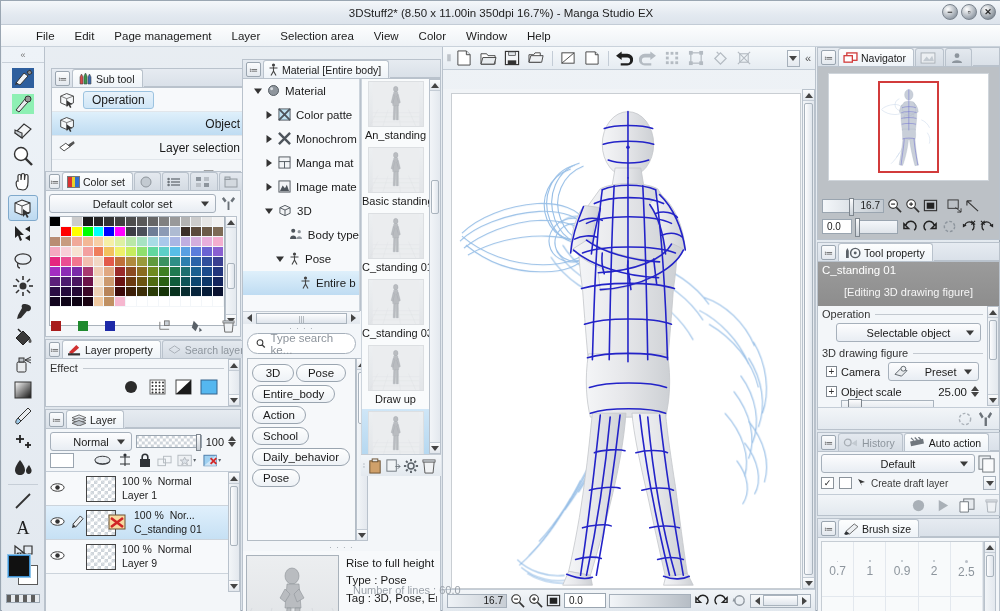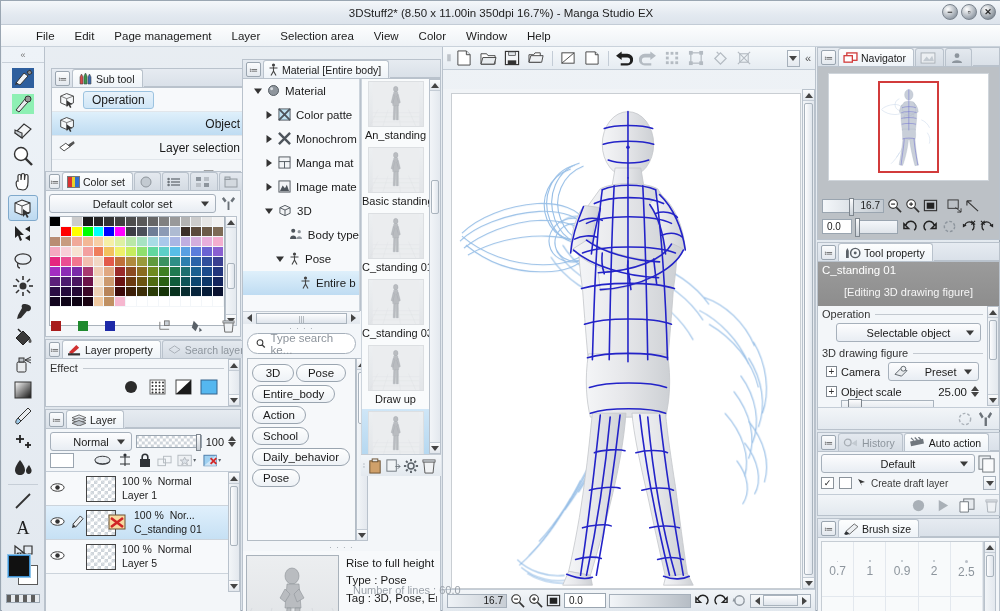--- a/index.html
+++ b/index.html
@@ -799,21 +799,21 @@
               </div>
               <div class="layer-row">
                 <div class="layer-eye"><svg width="15" height="11" viewBox="0 0 16 11">
                     <ellipse cx="8" cy="5.5" rx="7" ry="4" fill="#fff" stroke="#333"></ellipse>
                     <circle cx="8" cy="5.5" r="2.4" fill="#333"></circle>
                   </svg></div>
                 <div class="layer-pen"></div>
                 <div class="layer-thumb"></div>
                 <div class="layer-txt">
                   <div><span>100 %</span>&nbsp;&nbsp;<span>Normal</span></div>
-                  <div>Layer 5</div>
+                  <div>Layer 9</div>
                 </div>
               </div>
             </div>
           <div class="scrollbar-v" style="height:120px">
             <div class="sb-arr">
                 <div class="tri-up"></div>
               </div>
             <div class="thumb" style="top:13px;height:60px"></div>
             <div class="sb-arr b" style="position:absolute;bottom:0;left:0;right:0">
                 <div class="tri-dn"></div>

